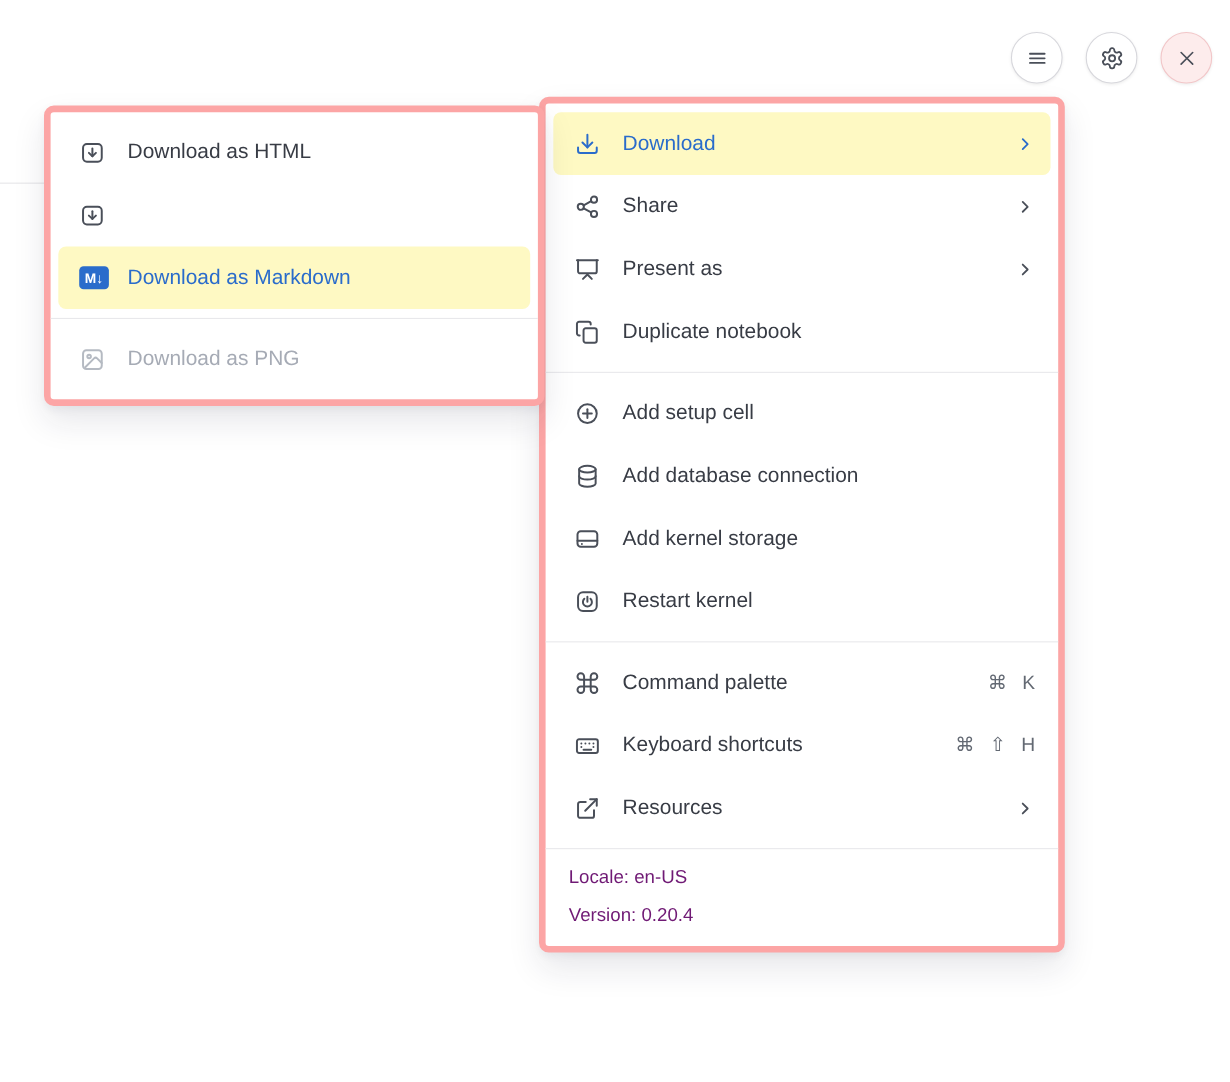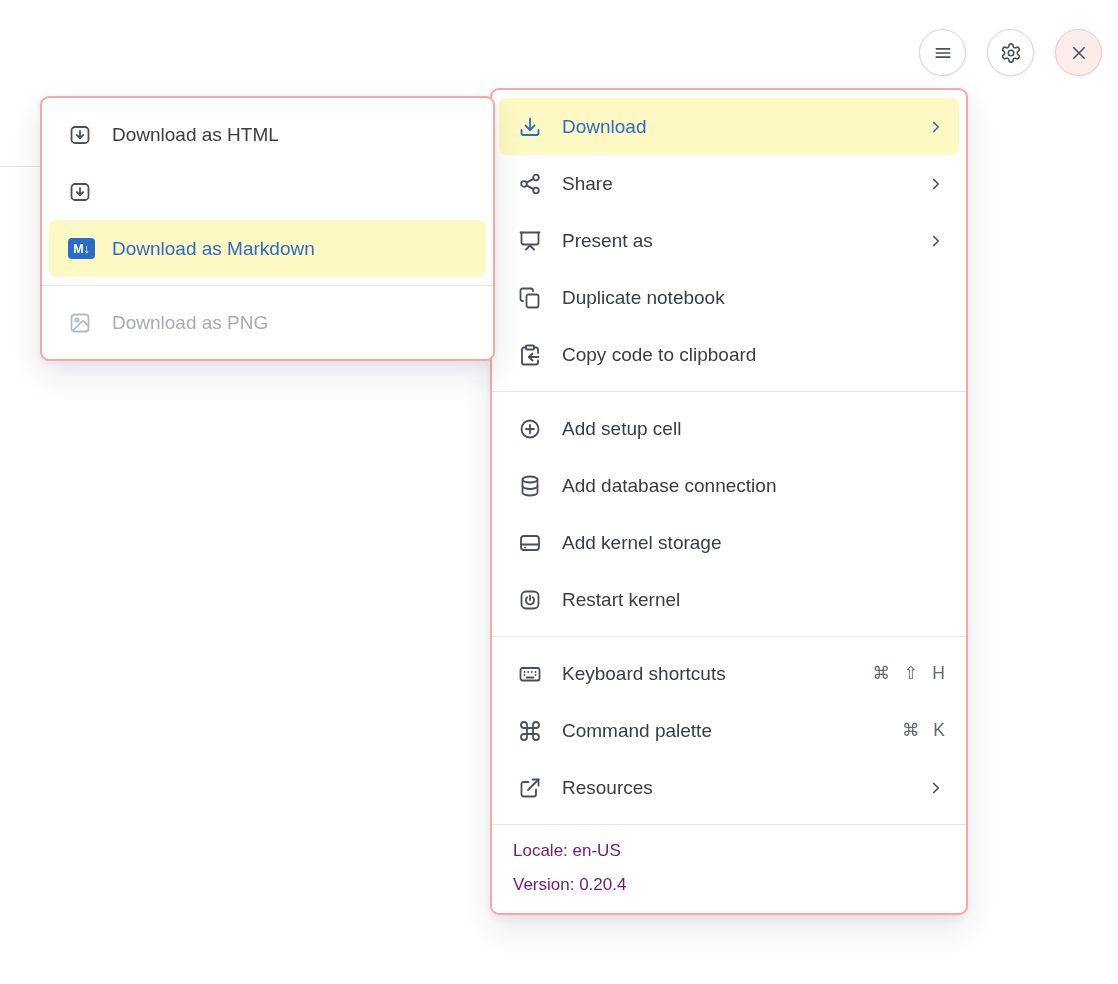--- a/index.html
+++ b/index.html
@@ -20,21 +20,21 @@
     width:47px; height:47px; border-radius:50%;
     background:#fff; border:1px solid #d7d7dc; color:#565b66;
     display:flex; align-items:center; justify-content:center;
     box-shadow:0 1px 3px rgba(0,0,0,.08); cursor:pointer;
   }
   .circle-btn.danger { background:#fdecec; border-color:#f2c6c8; color:#e5484d; }
 
   
   .panel {
     position:absolute; background:#fff;
-    border:2px solid #fca5a5; border-radius:9px;
+    border:6px solid #fca5a5; border-radius:9px;
     box-shadow:0 14px 30px rgba(25,30,55,.10), 0 3px 8px rgba(25,30,55,.05);
   }
   #main-menu { left:490px; top:88px; width:478px; z-index:1; }
   #download-submenu { left:40px; top:96px; width:455px; z-index:2; }
 
   .group { padding:8px 0; }
   .group + .group, .menu-footer { border-top:1px solid #e8e8eb; }
 
   .menu-item {
     display:flex; align-items:center; height:57px;
@@ -149,32 +149,20 @@
     <div class="menu-item">
       <span class="icon">
         <svg width="24" height="24" viewBox="0 0 24 24" fill="none" stroke="currentColor" stroke-width="1.8" stroke-linecap="round" stroke-linejoin="round">
             <rect x="8.5" y="8.5" width="12" height="13" rx="2"></rect>
             <path d="M5 15H4.5a2 2 0 0 1-2-2V4.5a2 2 0 0 1 2-2H13a2 2 0 0 1 2 2V5"></path>
           </svg>
       </span>
       <span class="label">Duplicate notebook</span>
     </div>
 
-    <div class="menu-item">
-      <span class="icon">
-        <svg width="24" height="24" viewBox="0 0 24 24" fill="none" stroke="currentColor" stroke-width="1.8" stroke-linecap="round" stroke-linejoin="round">
-            <rect x="8" y="2.5" width="8" height="4" rx="1"></rect>
-            <path d="M8 4.5H6a2 2 0 0 0-2 2v13a2 2 0 0 0 2 2h12a2 2 0 0 0 2-2v-2"></path>
-            <path d="M16 4.5h2a2 2 0 0 1 2 2v3.5"></path>
-            <path d="M20.5 14H11"></path>
-            <path d="m14.5 10.5-3.5 3.5 3.5 3.5"></path>
-          </svg>
-      </span>
-      <span class="label">Copy code to clipboard</span>
-    </div>
   </div>
 
   <div class="group">
     <div class="menu-item">
       <span class="icon">
         <svg width="24" height="24" viewBox="0 0 24 24" fill="none" stroke="currentColor" stroke-width="1.8" stroke-linecap="round" stroke-linejoin="round">
             <circle cx="12" cy="12" r="8.5"></circle>
             <line x1="12" y1="8" x2="12" y2="16"></line>
             <line x1="8" y1="12" x2="16" y2="12"></line>
           </svg>
@@ -213,36 +201,36 @@
           </svg>
       </span>
       <span class="label">Restart kernel</span>
     </div>
   </div>
 
   <div class="group">
     <div class="menu-item">
       <span class="icon">
         <svg width="24" height="24" viewBox="0 0 24 24" fill="none" stroke="currentColor" stroke-width="1.8" stroke-linecap="round" stroke-linejoin="round">
+            <path d="M15 6v12a3 3 0 1 0 3-3H6a3 3 0 1 0 3 3V6a3 3 0 1 0-3 3h12a3 3 0 1 0-3-3"></path>
+          </svg>
+      </span>
+      <span class="label">Command palette</span>
+      <span class="shortcut">⌘ K</span>
+    </div>
+
+    <div class="menu-item">
+      <span class="icon">
+        <svg width="24" height="24" viewBox="0 0 24 24" fill="none" stroke="currentColor" stroke-width="1.8" stroke-linecap="round" stroke-linejoin="round">
             <rect x="2.5" y="6" width="19" height="12.5" rx="2"></rect>
             <path d="M6.5 10h.01M10.2 10h.01M13.8 10h.01M17.5 10h.01M6.5 13h.01M17.5 13h.01M8.5 15.5h7"></path>
           </svg>
       </span>
       <span class="label">Keyboard shortcuts</span>
       <span class="shortcut">⌘ ⇧ H</span>
-    </div>
-
-    <div class="menu-item">
-      <span class="icon">
-        <svg width="24" height="24" viewBox="0 0 24 24" fill="none" stroke="currentColor" stroke-width="1.8" stroke-linecap="round" stroke-linejoin="round">
-            <path d="M15 6v12a3 3 0 1 0 3-3H6a3 3 0 1 0 3 3V6a3 3 0 1 0-3 3h12a3 3 0 1 0-3-3"></path>
-          </svg>
-      </span>
-      <span class="label">Command palette</span>
-      <span class="shortcut">⌘ K</span>
     </div>
 
     <div class="menu-item">
       <span class="icon">
         <svg width="24" height="24" viewBox="0 0 24 24" fill="none" stroke="currentColor" stroke-width="1.8" stroke-linecap="round" stroke-linejoin="round">
             <path d="M14.5 3.5h6v6"></path>
             <path d="M10 14 20.5 3.5"></path>
             <path d="M18 13.5v5a2 2 0 0 1-2 2H5.5a2 2 0 0 1-2-2V8a2 2 0 0 1 2-2h5"></path>
           </svg>
       </span>

